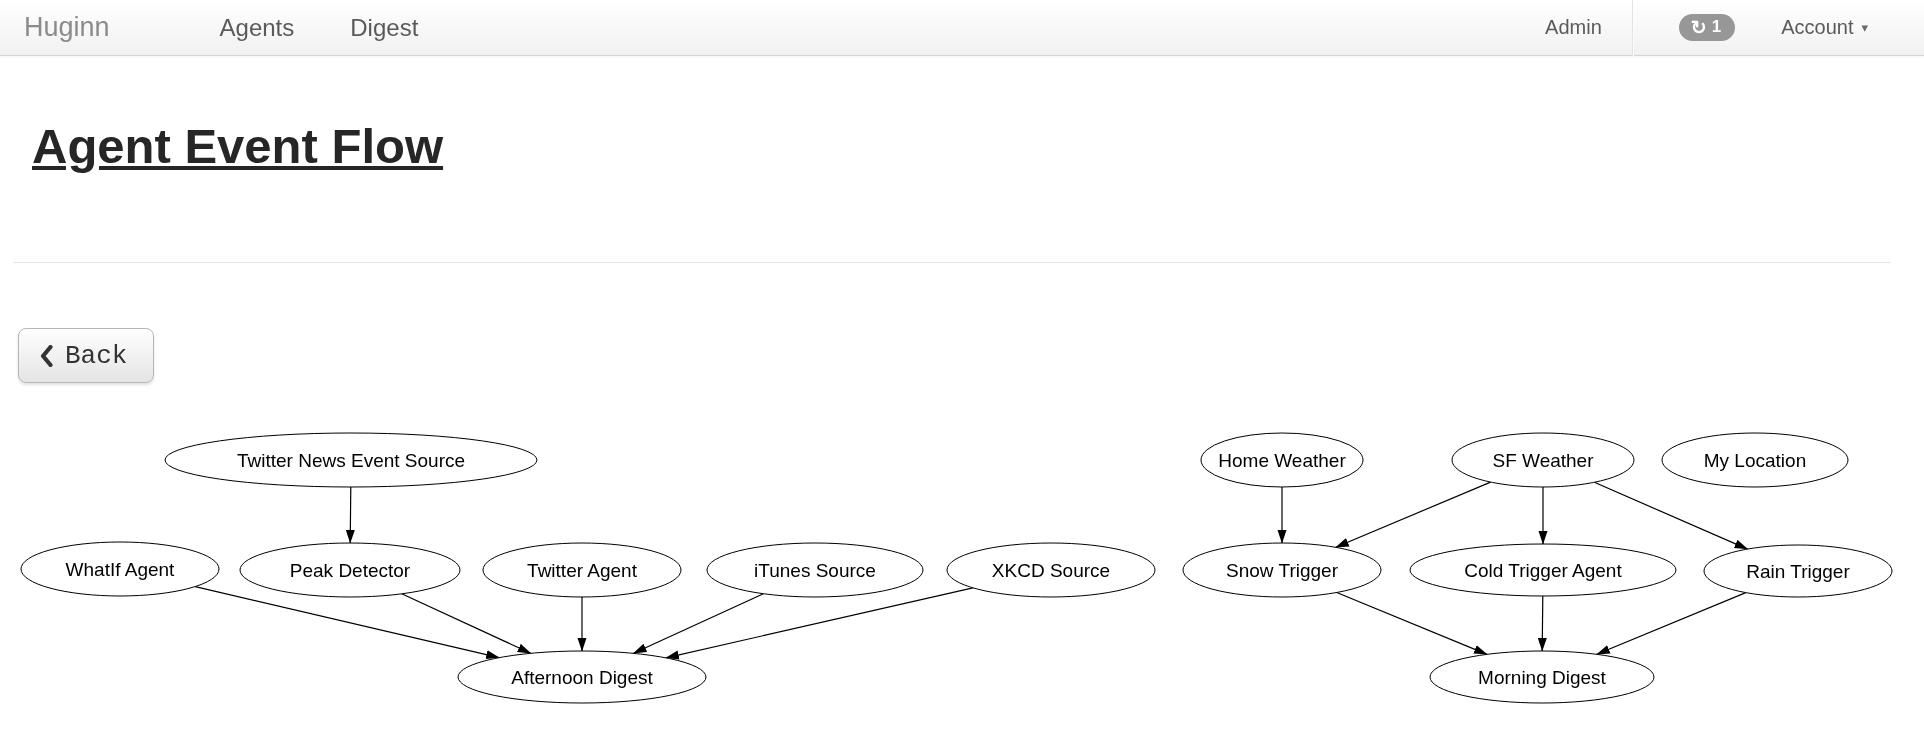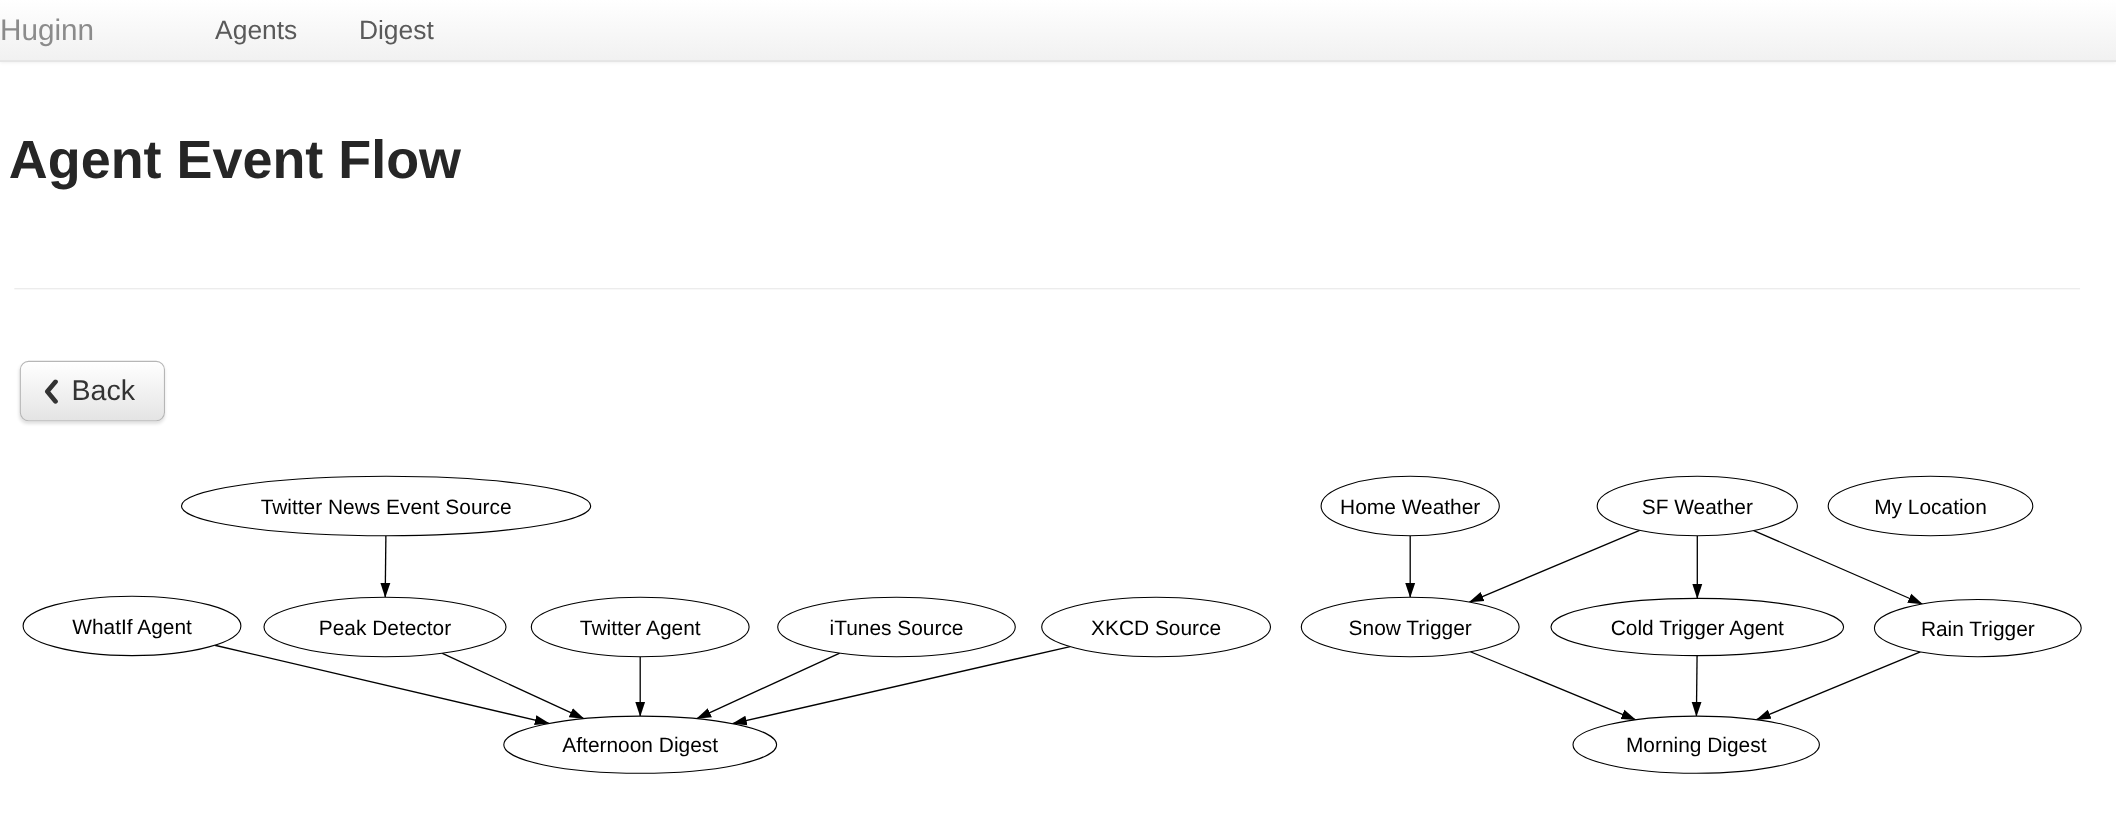--- a/index.html
+++ b/index.html
@@ -12,20 +12,21 @@
 
   
   .navbar {
     position: absolute; top: 0; left: 0; right: 0; height: 56px;
     background: linear-gradient(#ffffff, #f1f1f1);
     border-bottom: 1px solid #d4d4d4;
     box-shadow: 0 1px 3px rgba(0,0,0,.06);
     display: flex; align-items: center;
   }
   .brand {
+    margin-left: 24px;
     font-size: 27px; color: #8b8b8b;
     text-decoration: none; cursor: pointer;
   }
   .nav-links { display: flex; list-style: none; margin-left: 82px; }
   .nav-links li a {
     display: block; padding: 0 28px;
     font-size: 24px; color: #5a5a5a; text-decoration: none; cursor: pointer;
   }
   .nav-right { position: absolute; right: 0; top: 0; height: 100%; display: flex; align-items: center; }
   .nav-admin {
@@ -45,37 +46,38 @@
   }
   .jobs-badge .refresh-glyph { font-size: 19px; font-weight: bold; line-height: 1; }
   .account {
     font-size: 20px; color: #5a5a5a; text-decoration: none;
     padding: 0 56px 0 10px; cursor: pointer; display: flex; align-items: center; gap: 8px;
   }
   .caret { font-size: 13px; color: #6a6a6a; }
 
   
   .page-title {
-    position: absolute; left: 8px; top: 118px;
+    position: absolute; left: 32px; top: 118px;
     font-size: 49px; font-weight: bold; color: #262626;
     letter-spacing: 0px;
+    text-decoration: underline;
   }
   .title-rule {
     position: absolute; left: 13px; top: 262px; width: 1878px; height: 0;
     border: 0; border-top: 1px solid #e8e8e8;
   }
   .back-btn {
     position: absolute; left: 18px; top: 328px;
     height: 55px; padding: 0 26px 0 20px;
     display: inline-flex; align-items: center; gap: 12px;
     background: linear-gradient(#ffffff, #e4e4e4);
     border: 1px solid #b6b6b6;
     border-radius: 8px;
     box-shadow: 0 2px 3px rgba(0,0,0,.12), inset 0 1px 0 #fff;
-    font-family: Liberation Sans, sans-serif;
+    font-family: Liberation Mono, monospace;
     font-size: 26px; color: #333333;
     cursor: pointer;
   }
   .back-btn .chev { display: inline-flex; }
 
   
   .graph-wrap { position: absolute; left: 0; top: 420px; width: 1752px; height: 334px; }
   .graph-wrap svg { display: block; }
   .graph-node ellipse { fill: #ffffff; stroke: #000000; stroke-width: 1; }
   .graph-node text {
@@ -90,20 +92,32 @@
 <div class="navbar">
   <a class="brand">Huginn</a>
   <ul class="nav-links">
     <li>
         <a>Agents</a>
       </li>
     <li>
         <a>Digest</a>
       </li>
   </ul>
+  <div class="nav-right">
+    <a class="nav-admin">Admin</a>
+    <div class="nav-divider"></div>
+    <span class="jobs-badge">
+      <span class="refresh-glyph">↻</span>
+      <span>1</span>
+    </span>
+    <a class="account">
+      <span>Account</span>
+      <span class="caret">▾</span>
+    </a>
+  </div>
 </div>
 
 <h1 class="page-title">Agent Event Flow</h1>
 <hr class="title-rule">
 
 <button class="back-btn">
   <span class="chev">
     <svg width="14" height="22" viewBox="0 0 14 22">
         <path d="M11.5 2 L4 11 L11.5 20" stroke="#333333" stroke-width="4.2" fill="none" stroke-linecap="round" stroke-linejoin="round"></path>
       </svg>

